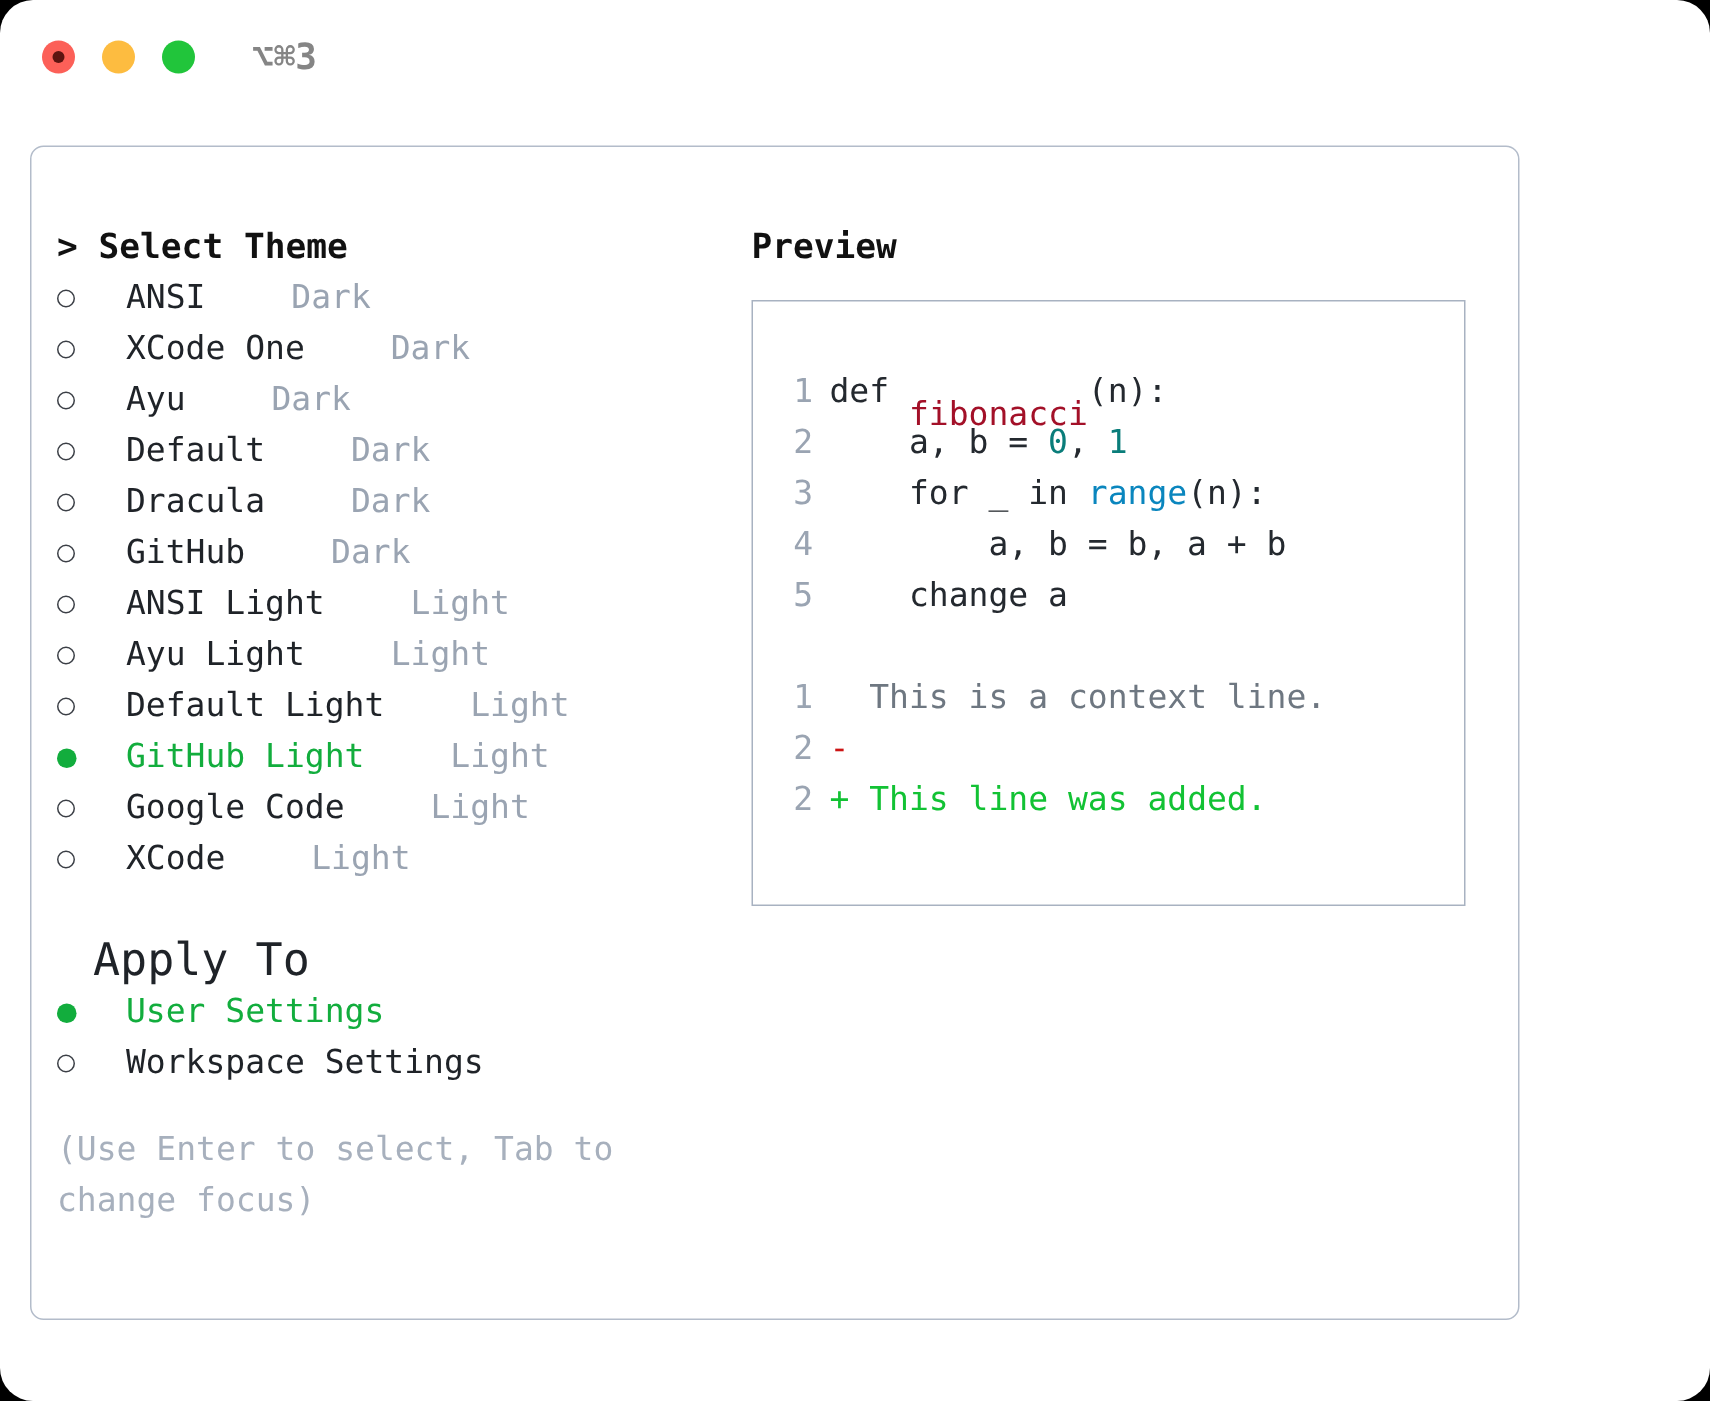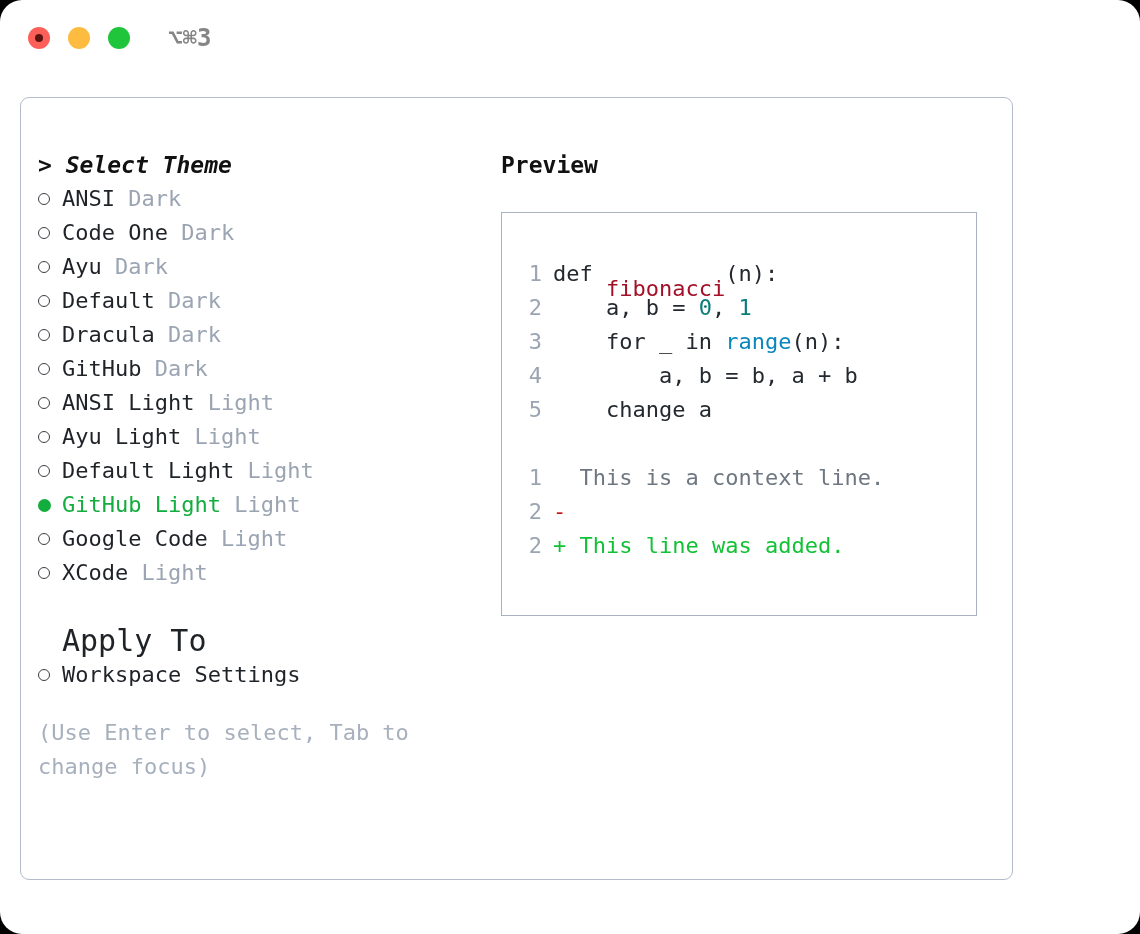--- a/index.html
+++ b/index.html
@@ -92,31 +92,31 @@
     width: 460px;
   }
 
   .list-head {
     font-size: 23px;
     font-weight: bold;
     color: #111111;
     line-height: 34px;
     white-space: pre;
     font-family: "DejaVu Sans Mono", monospace;
-    font-style: italic;
   }
 
   .row {
     display: flex;
     align-items: center;
     height: 34px;
     line-height: 34px;
     white-space: pre;
     font-size: 22px;
     font-family: "DejaVu Sans Mono", monospace;
+    gap: 22px;
   }
   .bullet {
     width: 24px;
     flex: 0 0 24px;
     display: inline-flex;
     align-items: center;
     justify-content: flex-start;
   }
   .bullet .ring {
     width: 12px;
@@ -163,21 +163,21 @@
     position: absolute;
     left: 480px;
     top: 50px;
     width: 495px;
   }
   .preview-title {
     font-size: 23px;
     font-weight: bold;
     color: #111111;
     line-height: 34px;
-    margin-bottom: 30px;
+    margin-bottom: 18px;
     font-family: "DejaVu Sans Mono", monospace;
   }
   .preview-box {
     width: 476px;
     height: 404px;
     border: 1.6px solid #a8b2c1;
     box-sizing: border-box;
     background: #ffffff;
     padding: 44px 0 0 10px;
   }
@@ -218,40 +218,41 @@
     </div>
     <div class="shortcut">⌥⌘3</div>
   </div>
 
   <div class="panel">
 
     <div class="left-col">
       <div class="list-head">&gt; Select Theme</div>
       <div id="theme-list">
           <div class="row"><span class="bullet"><span class="ring"></span></span><span class="name">ANSI</span><span> </span><span class="tag">Dark</span></div>
-          <div class="row"><span class="bullet"><span class="ring"></span></span><span class="name">Code One</span><span> </span><span class="tag">Dark</span></div>
+          <div class="row"><span class="bullet"><span class="ring"></span></span><span class="name">XCode One</span><span> </span><span class="tag">Dark</span></div>
           <div class="row"><span class="bullet"><span class="ring"></span></span><span class="name">Ayu</span><span> </span><span class="tag">Dark</span></div>
           <div class="row"><span class="bullet"><span class="ring"></span></span><span class="name">Default</span><span> </span><span class="tag">Dark</span></div>
           <div class="row"><span class="bullet"><span class="ring"></span></span><span class="name">Dracula</span><span> </span><span class="tag">Dark</span></div>
           <div class="row"><span class="bullet"><span class="ring"></span></span><span class="name">GitHub</span><span> </span><span class="tag">Dark</span></div>
           <div class="row"><span class="bullet"><span class="ring"></span></span><span class="name">ANSI Light</span><span> </span><span class="tag">Light</span></div>
           <div class="row"><span class="bullet"><span class="ring"></span></span><span class="name">Ayu Light</span><span> </span><span class="tag">Light</span></div>
           <div class="row"><span class="bullet"><span class="ring"></span></span><span class="name">Default Light</span><span> </span><span class="tag">Light</span></div>
           <div class="row selected"><span class="bullet"><span class="fill"></span></span><span class="name">GitHub Light</span><span> </span><span class="tag">Light</span></div>
           <div class="row"><span class="bullet"><span class="ring"></span></span><span class="name">Google Code</span><span> </span><span class="tag">Light</span></div>
           <div class="row"><span class="bullet"><span class="ring"></span></span><span class="name">XCode</span><span> </span><span class="tag">Light</span></div>
         </div>
 
       <div class="spacer-row"></div>
 
       <div class="section-head">
         <span class="bullet"></span>
         <span>Apply To</span>
       </div>
       <div id="apply-list">
+          <div class="row selected"><span class="bullet"><span class="fill"></span></span><span class="name">User Settings</span></div>
           <div class="row"><span class="bullet"><span class="ring"></span></span><span class="name">Workspace Settings</span></div>
         </div>
 
       <div class="hint">(Use Enter to select, Tab to change focus)</div>
     </div>
 
     <div class="right-col">
       <div class="preview-title">Preview</div>
       <div class="preview-box">
         <div id="code-block">

